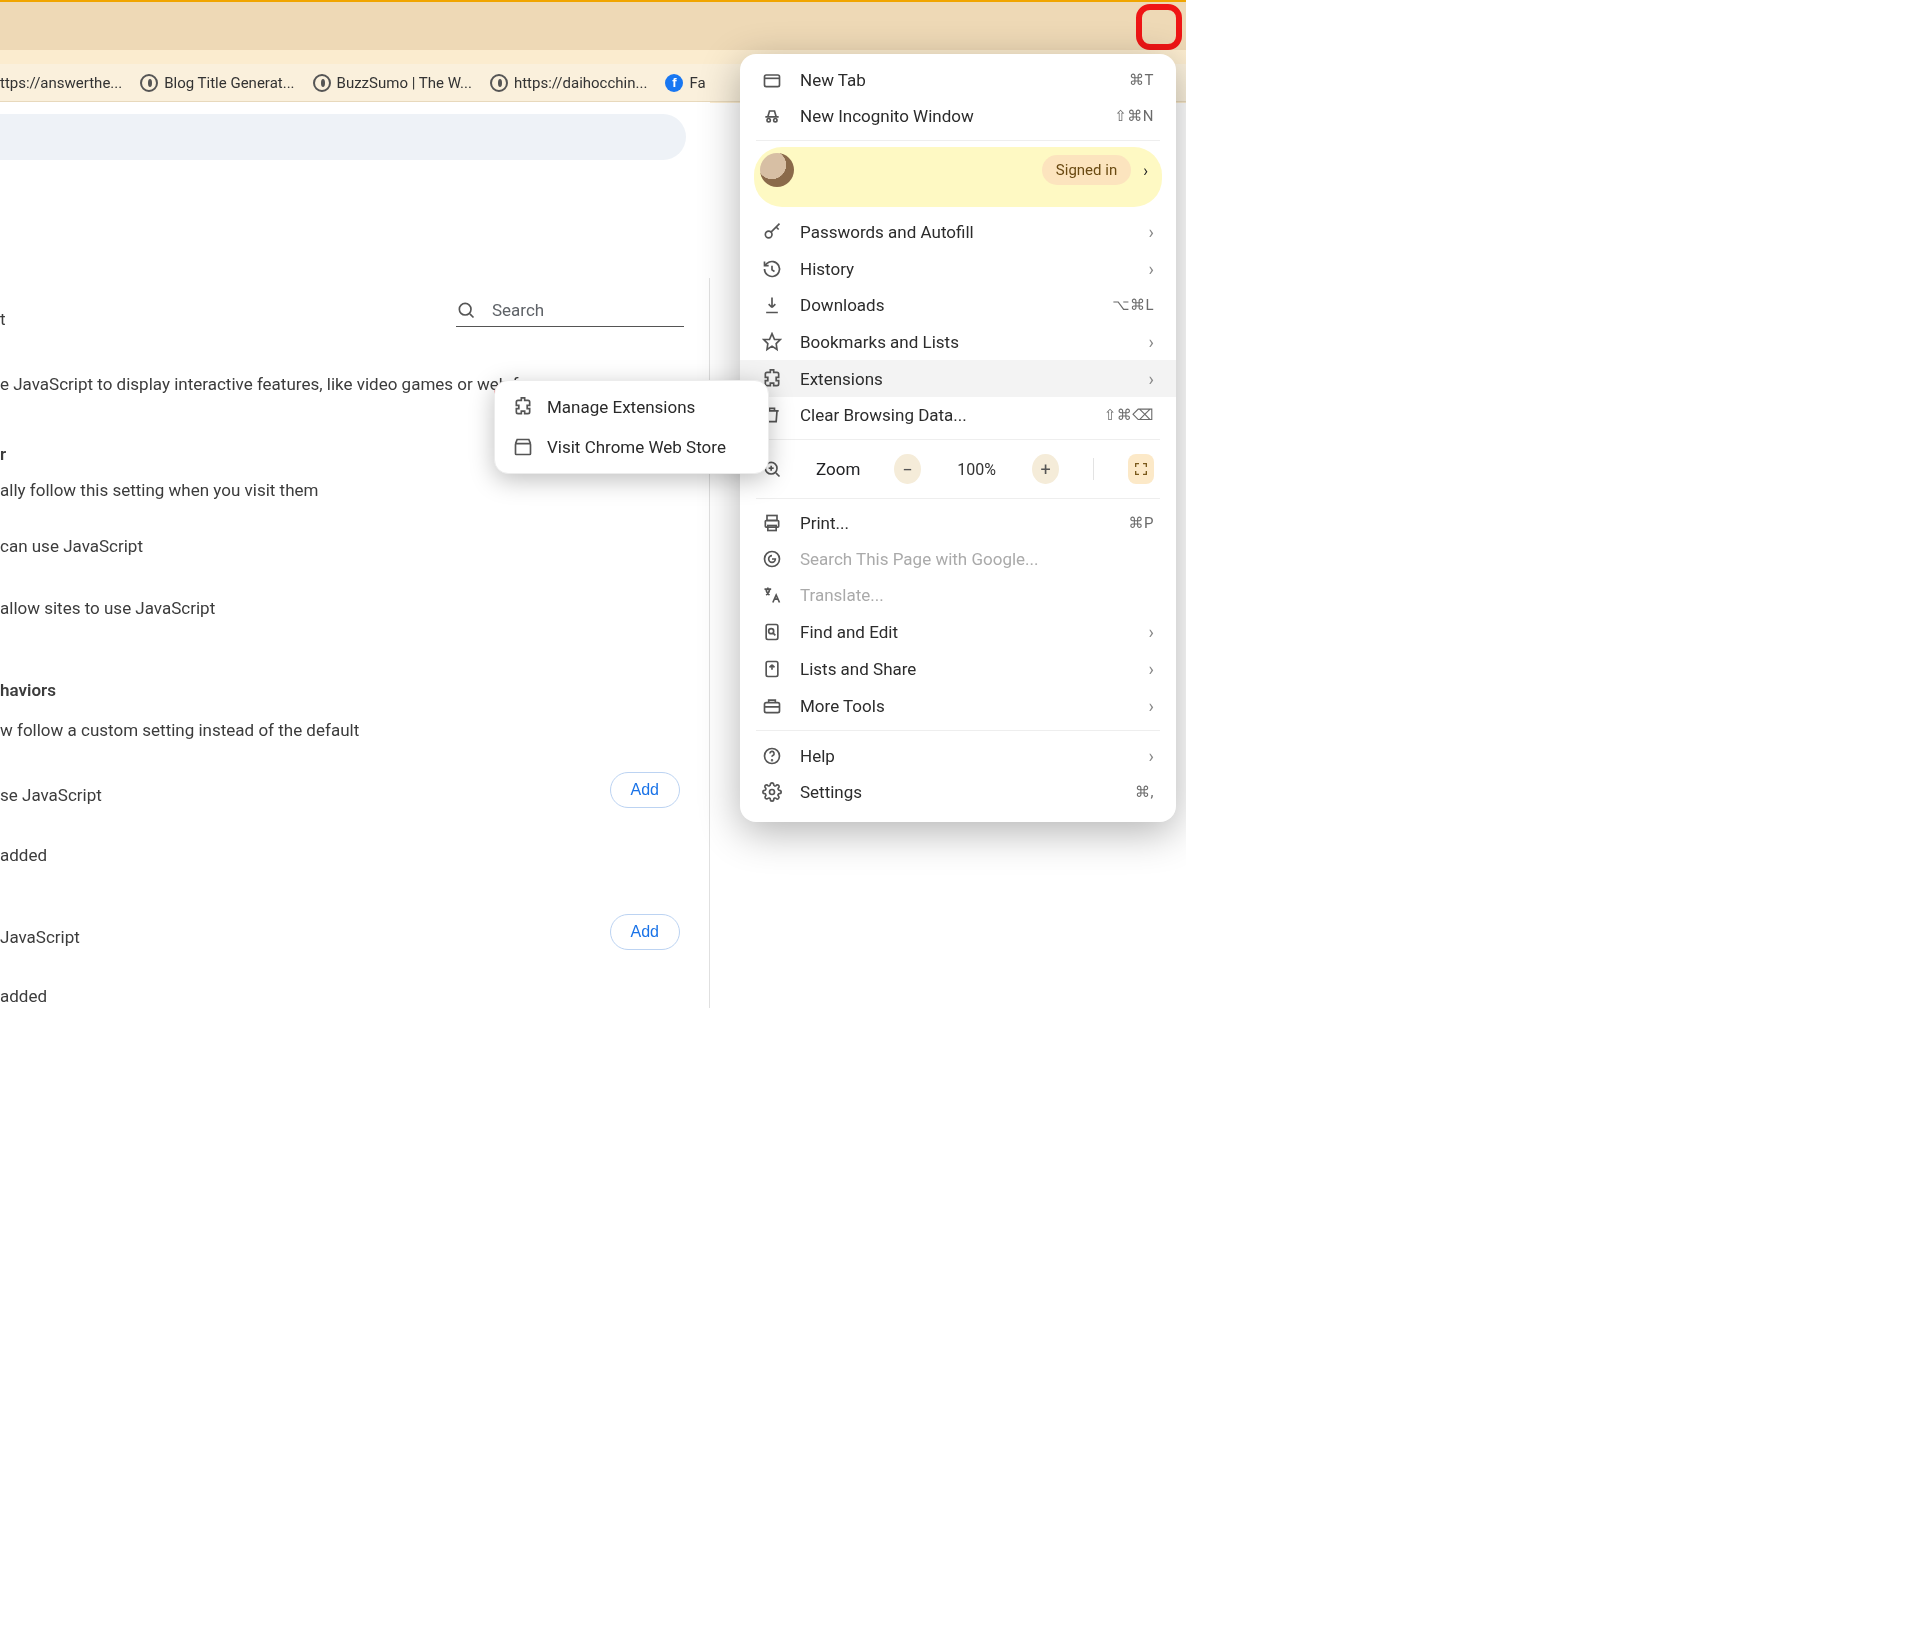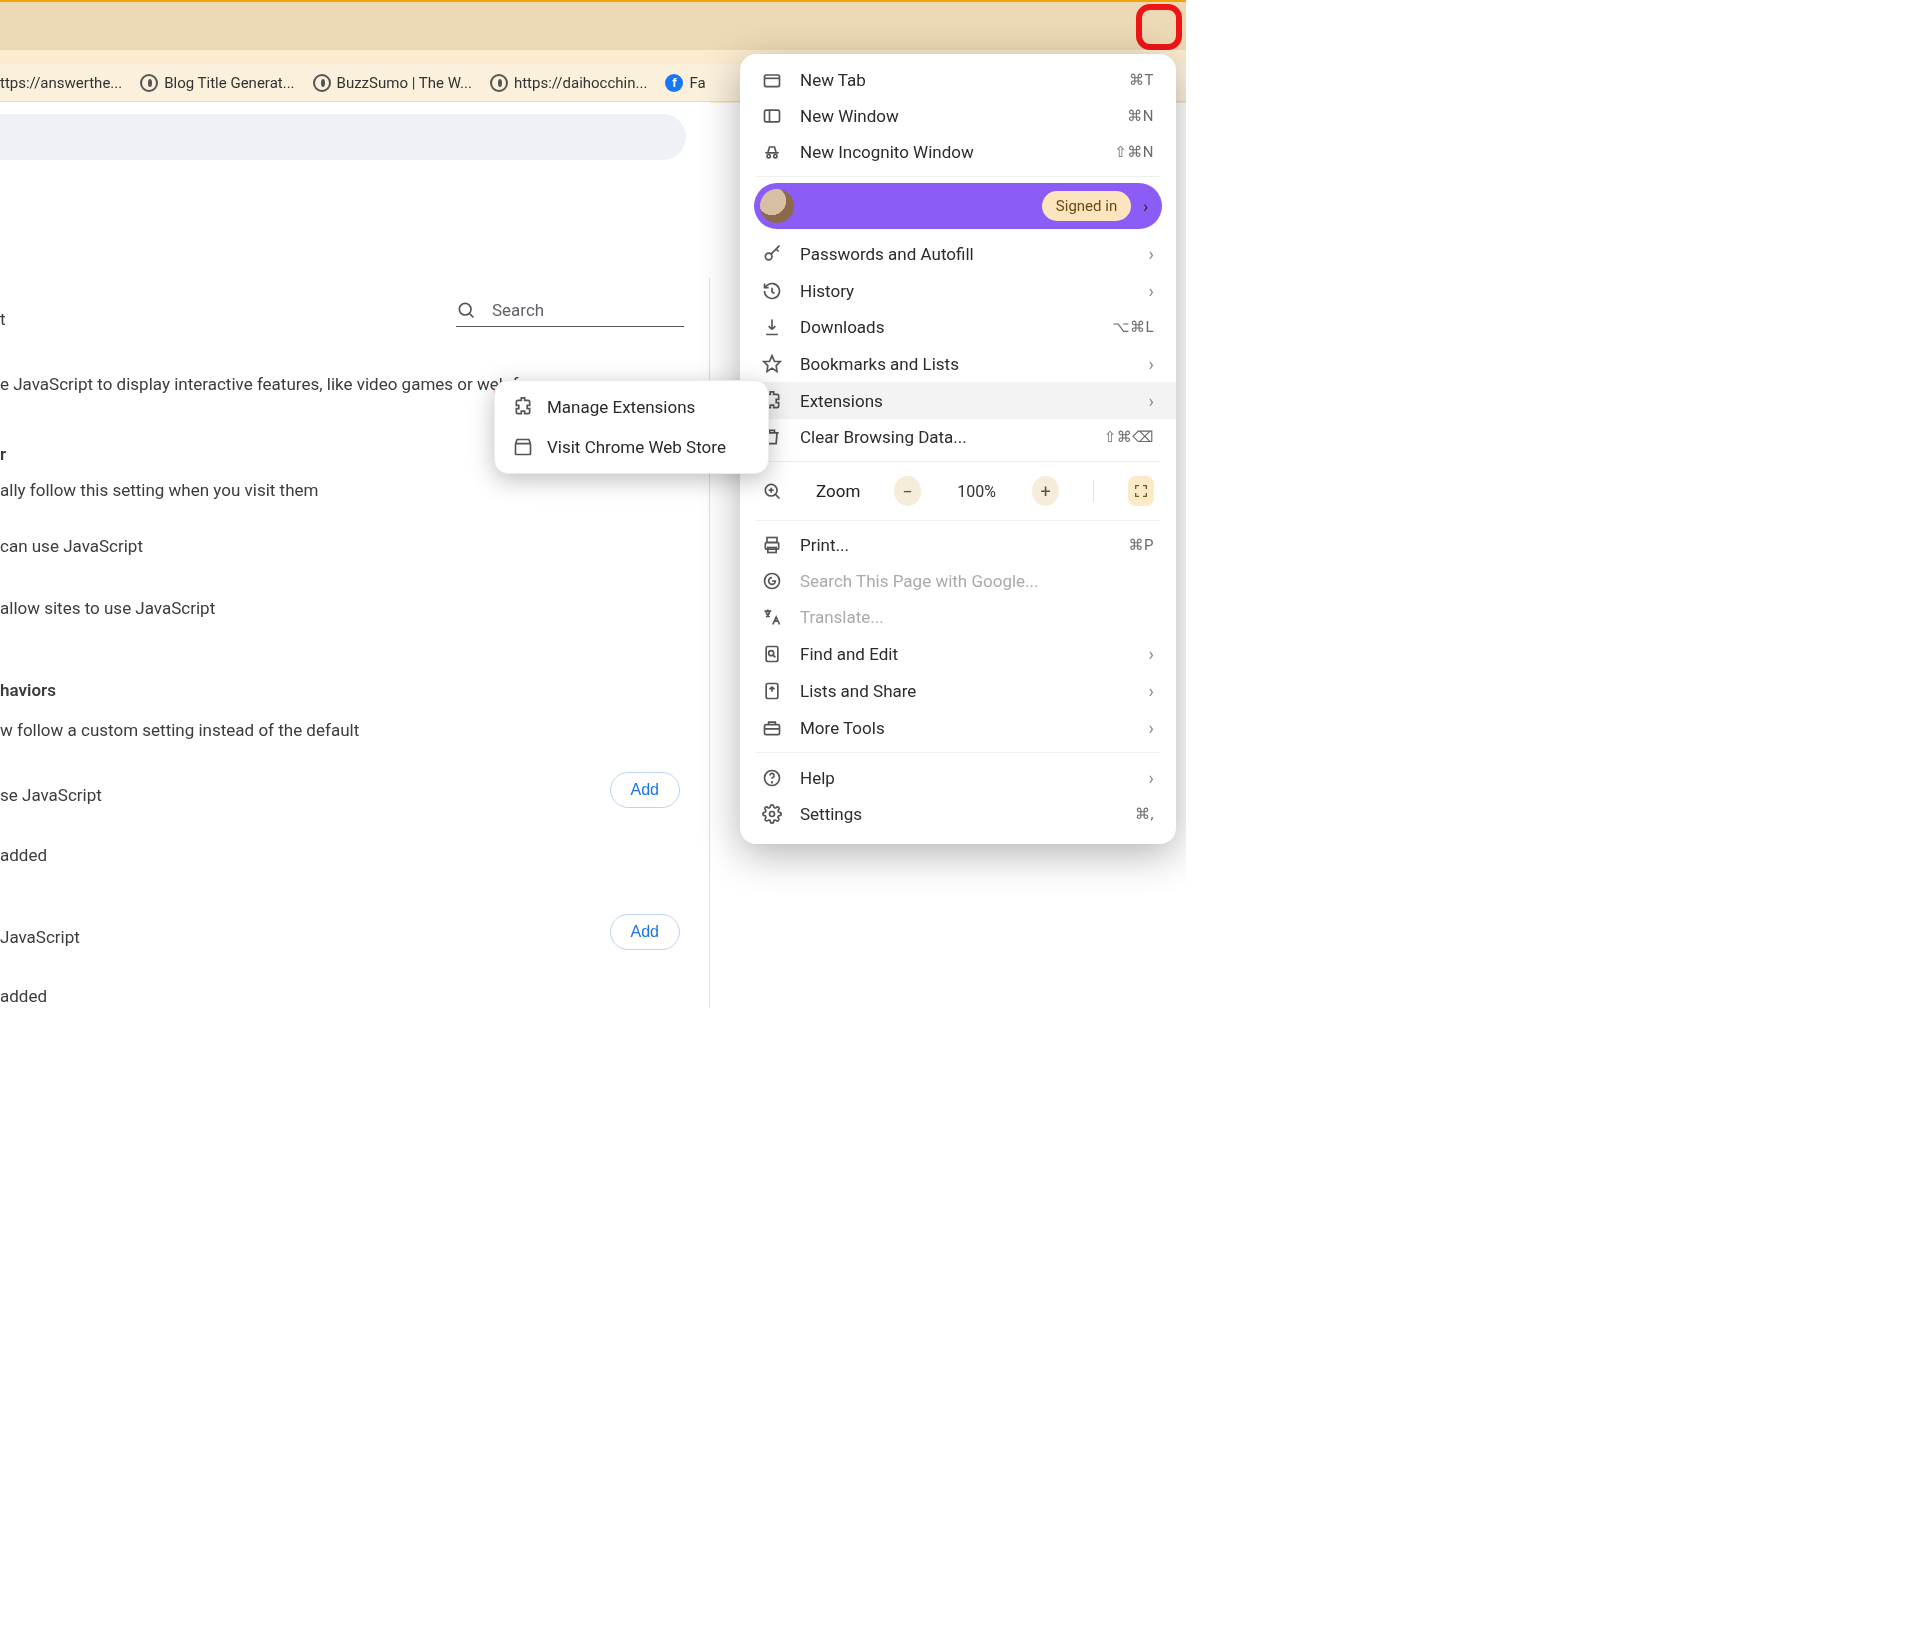--- a/index.html
+++ b/index.html
@@ -36,21 +36,21 @@
   .ic{ width:20px; height:20px; color:#555; flex:0 0 20px;}
 
   
   .menu{ position:absolute; top:54px; right:10px; width:436px; background:#fff; border-radius:16px; box-shadow:0 10px 40px rgba(0,0,0,.3); z-index:40; padding:8px 0 12px;}
   .mi{ display:flex; align-items:center; gap:18px; padding:8px 22px; font-size:17px; color:#2c2c2c;}
   .mi .lbl{flex:1;}
   .mi .sc{ color:#6b6b6b; font-size:15px; letter-spacing:.5px;}
   .mi .chev{ color:#8b8b8b; font-size:18px;}
   .mi.disabled{ color:#aaa;}
   .menu hr{ border:none; border-top:1px solid #eee; margin:6px 16px;}
-  .menu .profile{ margin:6px 14px; background:#8b5cf6; border-radius:28px; display:flex; align-items:center; padding:6px 14px 6px 6px; gap:12px;}
+  .menu .profile{ margin:6px 14px; background:#fef9c3; border-radius:28px; display:flex; align-items:center; padding:6px 14px 20px 6px; gap:12px;}
   .profile .pava{ width:34px; height:34px; border-radius:50%; background:radial-gradient(circle at 35% 35%, #d7bfa4 0 45%, #8a6a4a 46% 100%);}
   .profile .badge{ background:#FCE4BE; border-radius:20px; padding:6px 14px; font-size:15px; color:#6a4a12;}
   .profile .spacer{flex:1;}
   .zoom-row{ display:flex; align-items:center; gap:34px; padding:8px 22px;}
   .zoom-row .lbl{flex:1; font-size:17px;}
   .zbtn{ width:30px;height:30px; border-radius:50%; background:#F5ECD9; display:flex; align-items:center; justify-content:center; color:#555; font-size:18px;}
   .zv{ font-size:16px; color:#333; width:50px; text-align:center;}
   .full{ width:30px;height:30px;border-radius:8px;background:#FCE9C8;display:flex;align-items:center;justify-content:center;}
 
   
@@ -158,28 +158,20 @@
   <div class="mi">
     <svg class="ic" viewBox="0 0 24 24" fill="none" stroke="currentColor" stroke-width="2">
         <rect x="3" y="6" width="18" height="14" rx="2"></rect>
         <path d="M3 10h18"></path>
       </svg>
     <span class="lbl">New Tab</span>
     <span class="sc">⌘T</span>
   </div>
   <div class="mi">
     <svg class="ic" viewBox="0 0 24 24" fill="none" stroke="currentColor" stroke-width="2">
-        <rect x="3" y="5" width="18" height="14" rx="2"></rect>
-        <path d="M9 5v14"></path>
-      </svg>
-    <span class="lbl">New Window</span>
-    <span class="sc">⌘N</span>
-  </div>
-  <div class="mi">
-    <svg class="ic" viewBox="0 0 24 24" fill="none" stroke="currentColor" stroke-width="2">
         <path d="M4 13h16M7 13l2-7h6l2 7"></path>
         <circle cx="8" cy="17" r="2"></circle>
         <circle cx="16" cy="17" r="2"></circle>
       </svg>
     <span class="lbl">New Incognito Window</span>
     <span class="sc">⇧⌘N</span>
   </div>
   <hr>
   <div class="profile">
     <div class="pava"></div>

